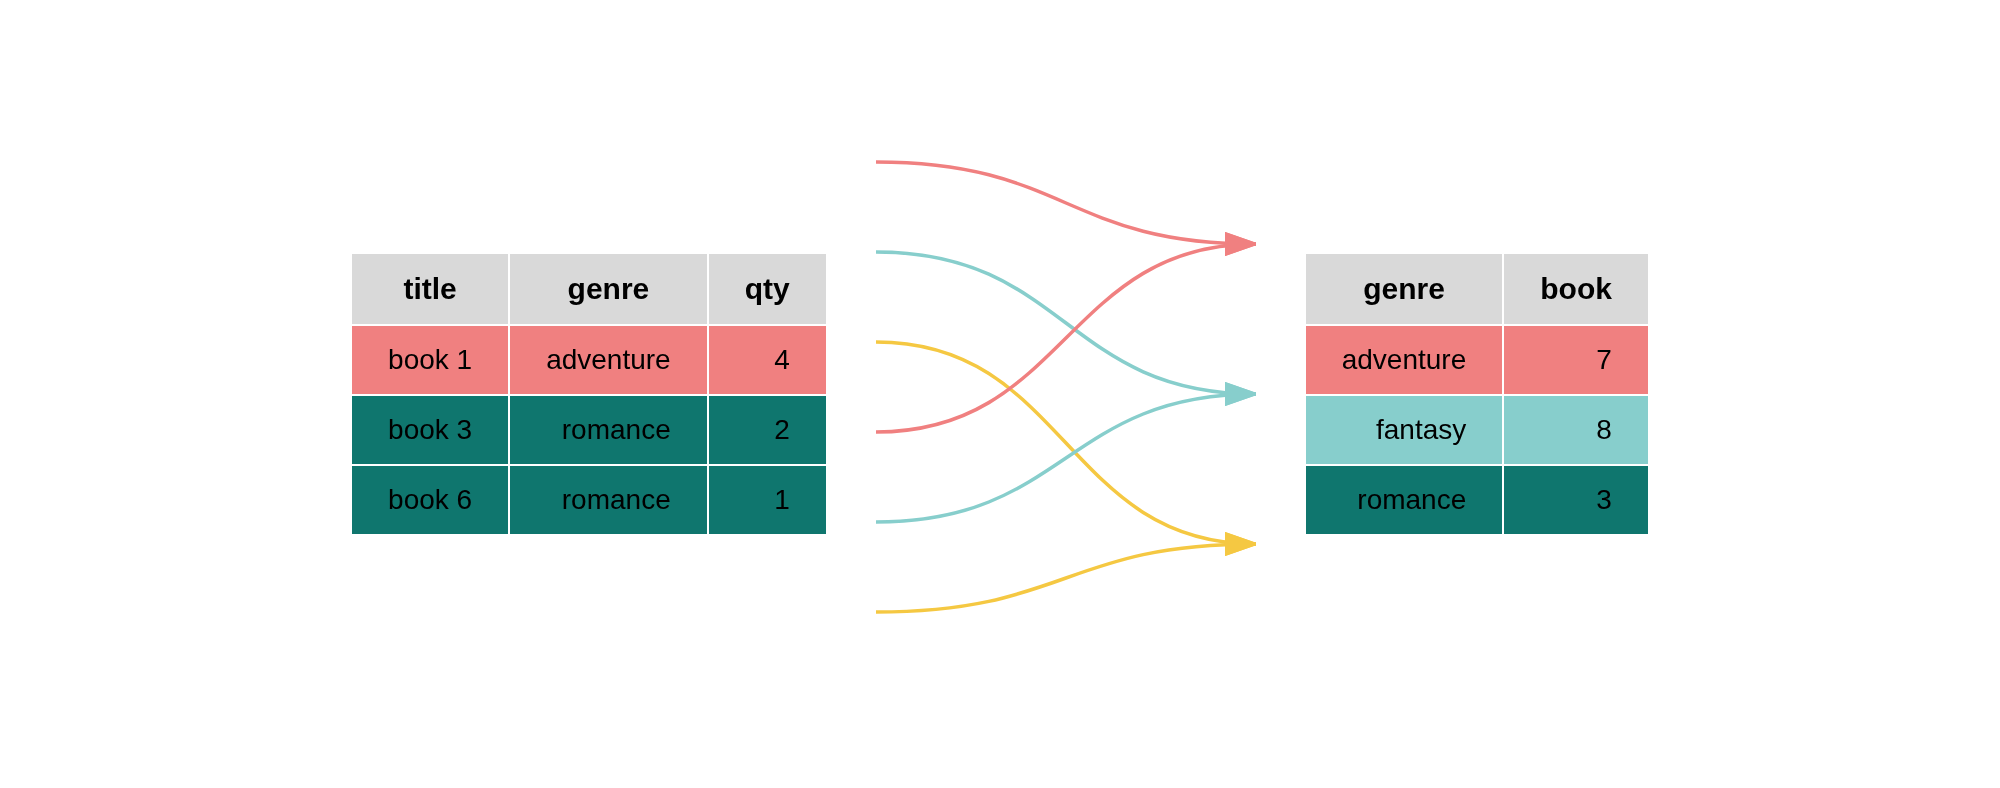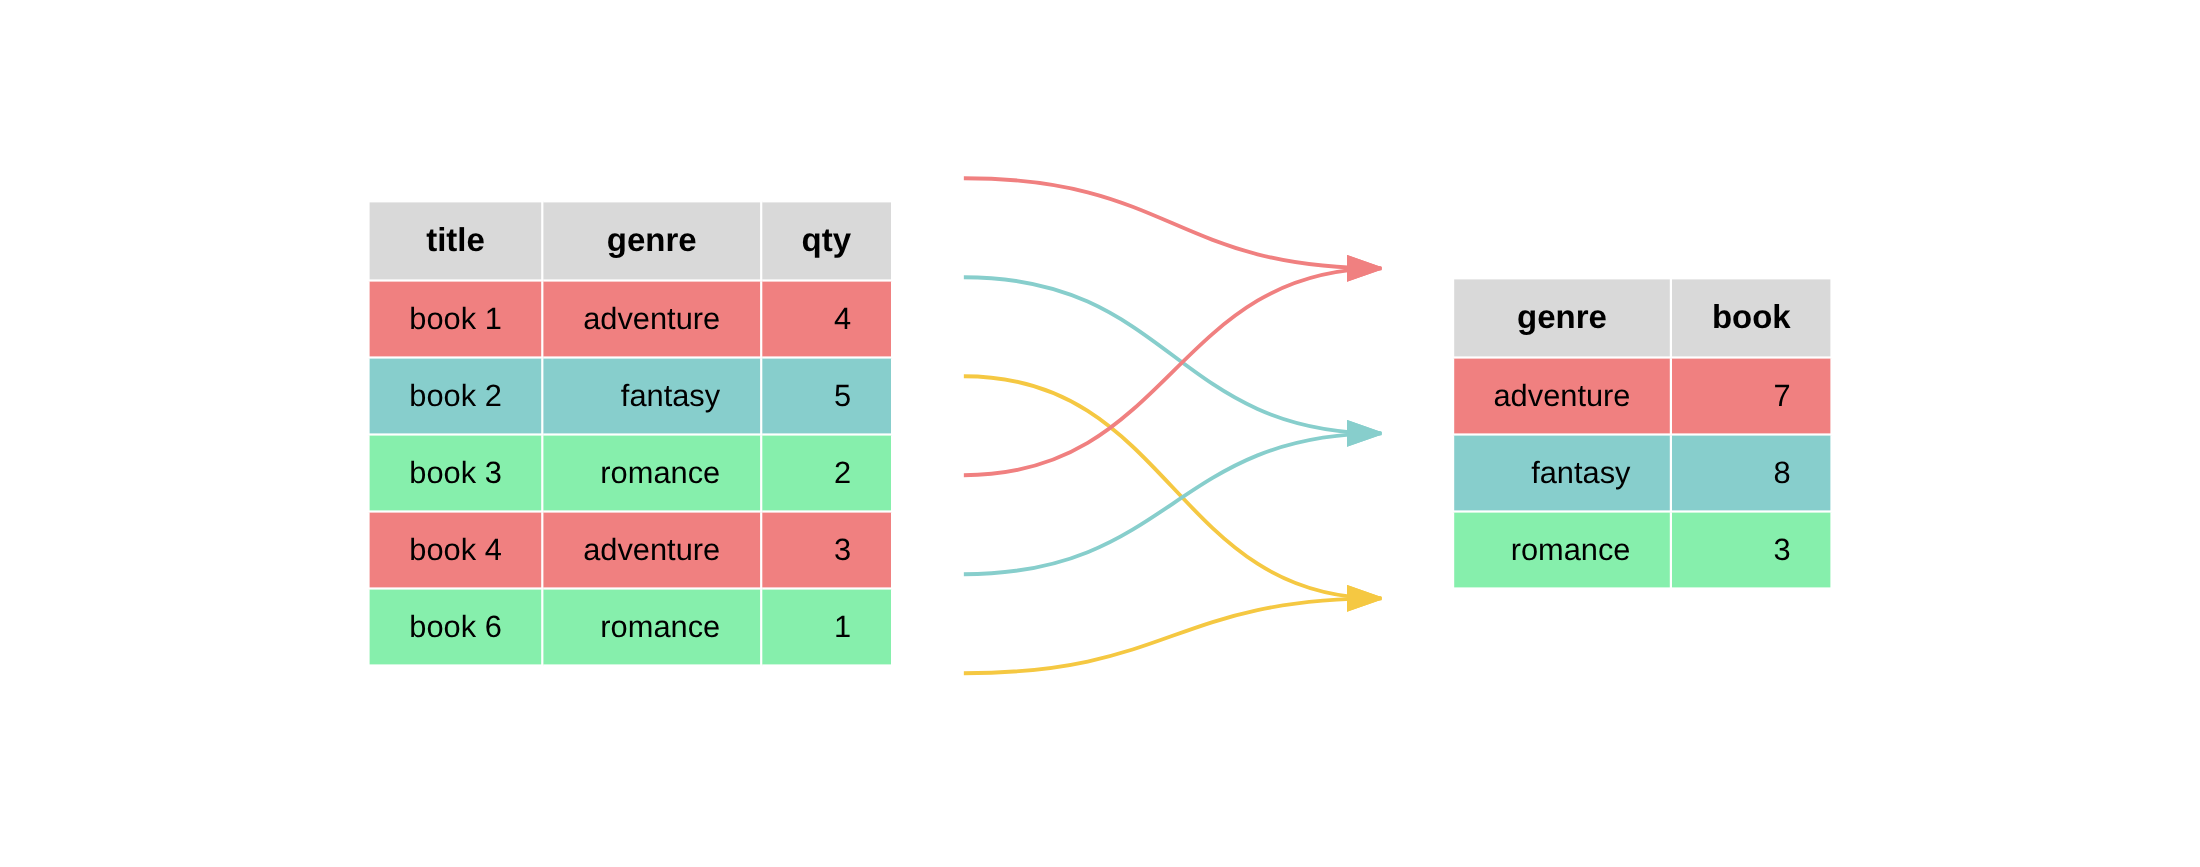--- a/index.html
+++ b/index.html
@@ -10,21 +10,21 @@
       display: flex;
       align-items: center;
       justify-content: center;
       font-family: 'Helvetica Neue', Arial, sans-serif;
       font-size: 28px;
     }
 
     .container {
       display: flex;
       align-items: center;
-      gap: 64px;
+      gap: 48px;
       padding: 40px;
     }
 
     
     .left-table-wrap {
       flex-shrink: 0;
     }
 
     table {
       border-collapse: collapse;
@@ -42,21 +42,21 @@
 
     table td {
       padding: 18px 36px;
       text-align: right;
       border: 2px solid #ffffff;
       font-size: 28px;
     }
 
     .color-pink { background: #f08080; }
     .color-teal { background: #87cecc; }
-    .color-yellow { background: #86efac; }
+    .color-yellow { background: #0f766e; }
 
     
     .arrows-wrap {
       flex-shrink: 0;
       width: 380px;
       height: 600px;
     }
 
     
     .right-table-wrap {
@@ -81,33 +81,23 @@
           <th>qty</th>
         </tr>
       </thead>
       <tbody id="left-tbody">
       <tr>
             <td class="color-pink">book 1</td>
             <td class="color-pink">adventure</td>
             <td class="color-pink">4</td>
           </tr>
           <tr>
-            <td class="color-teal">book 2</td>
-            <td class="color-teal">fantasy</td>
-            <td class="color-teal">5</td>
-          </tr>
-          <tr>
             <td class="color-yellow">book 3</td>
             <td class="color-yellow">romance</td>
             <td class="color-yellow">2</td>
-          </tr>
-          <tr>
-            <td class="color-pink">book 4</td>
-            <td class="color-pink">adventure</td>
-            <td class="color-pink">3</td>
           </tr>
           <tr>
             <td class="color-yellow">book 6</td>
             <td class="color-yellow">romance</td>
             <td class="color-yellow">1</td>
           </tr>
         </tbody>
     </table>
   </div>
 

